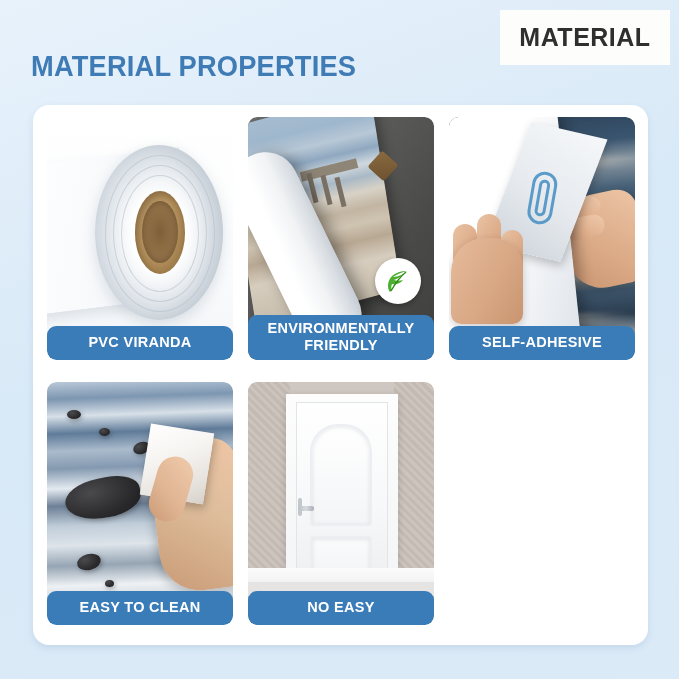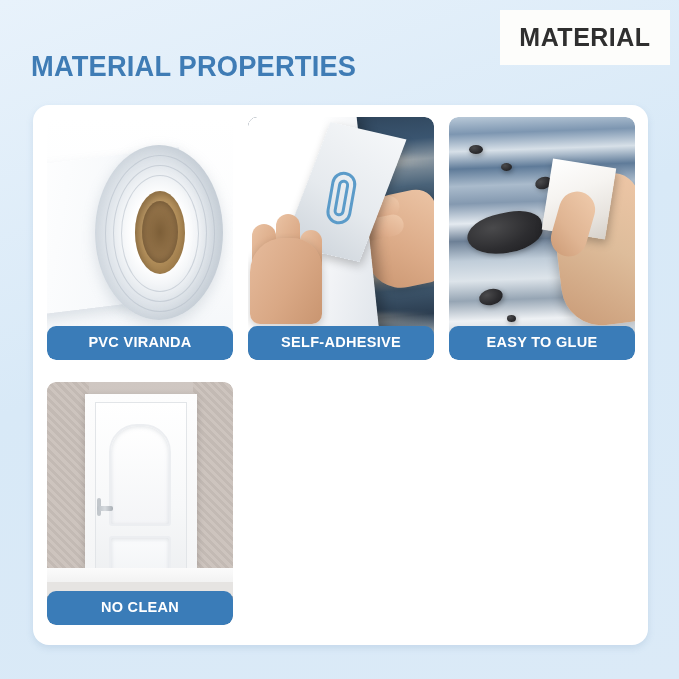--- a/index.html
+++ b/index.html
@@ -488,20 +488,42 @@
         <div class="roll"></div>
         <div class="ring r1"></div>
         <div class="ring r2"></div>
         <div class="ring r3"></div>
         <div class="core"></div>
         <div class="core-inner"></div>
       </div>
       <div class="label">PVC VIRANDA</div>
     </div>
 
+    <div class="card c2">
+      <div class="photo">
+        <div class="bg"></div>
+        <div class="print"></div>
+        <div class="pier"></div>
+        <div class="post p1"></div>
+        <div class="post p2"></div>
+        <div class="post p3"></div>
+        <div class="tube-tip"></div>
+        <div class="rolltube"></div>
+        <div class="leaf-badge">
+          <svg width="28" height="28" viewBox="0 0 28 28">
+            <path d="M23 4 C10 4 4 11 4 19 C4 22 5 24 6 25 L8 23 C7 21 7 19 8 17 C11 18 16 17 19 13 C16 14 12 14 10 13 C13 12 17 10 19 7 C16 9 11 10 9 10 C13 7 19 5 23 4 Z" fill="#4caf2f"></path>
+            <path d="M22 5 C17 9 12 15 7 24" stroke="#2f8c18" stroke-width="1.4" fill="none"></path>
+          </svg>
+        </div>
+      </div>
+      <div class="label two-line">
+        <div>ENVIRONMENTALLY</div>
+        <div>FRIENDLY</div>
+      </div>
+    </div>
 
     <div class="card c3">
       <div class="photo">
         <div class="bg"></div>
         <div class="wave w1"></div>
         <div class="wave w2"></div>
         <div class="wave w3"></div>
         <div class="wave w4"></div>
         <div class="hand-r"></div>
         <div class="rf rf1"></div>
@@ -529,34 +551,34 @@
         <div class="stain s2"></div>
         <div class="stain s3"></div>
         <div class="stain s4"></div>
         <div class="stain s-big"></div>
         <div class="stain s5"></div>
         <div class="stain s6"></div>
         <div class="hand"></div>
         <div class="cloth"></div>
         <div class="thumb"></div>
       </div>
-      <div class="label">EASY TO GLUE</div>
+      <div class="label">EASY TO CLEAN</div>
     </div>
 
     <div class="card c6">
       <div class="photo">
         <div class="bg"></div>
         <div class="wall-l"></div>
         <div class="wall-r"></div>
         <div class="frame"></div>
         <div class="door"></div>
         <div class="panel-top"></div>
         <div class="panel-bottom"></div>
         <div class="lock"></div>
         <div class="handle"></div>
         <div class="skirt"></div>
         <div class="skirt2"></div>
       </div>
-      <div class="label">NO CLEAN</div>
+      <div class="label">NO EASY</div>
     </div>
 
   </div>
 </div>
 
 </body></html>

